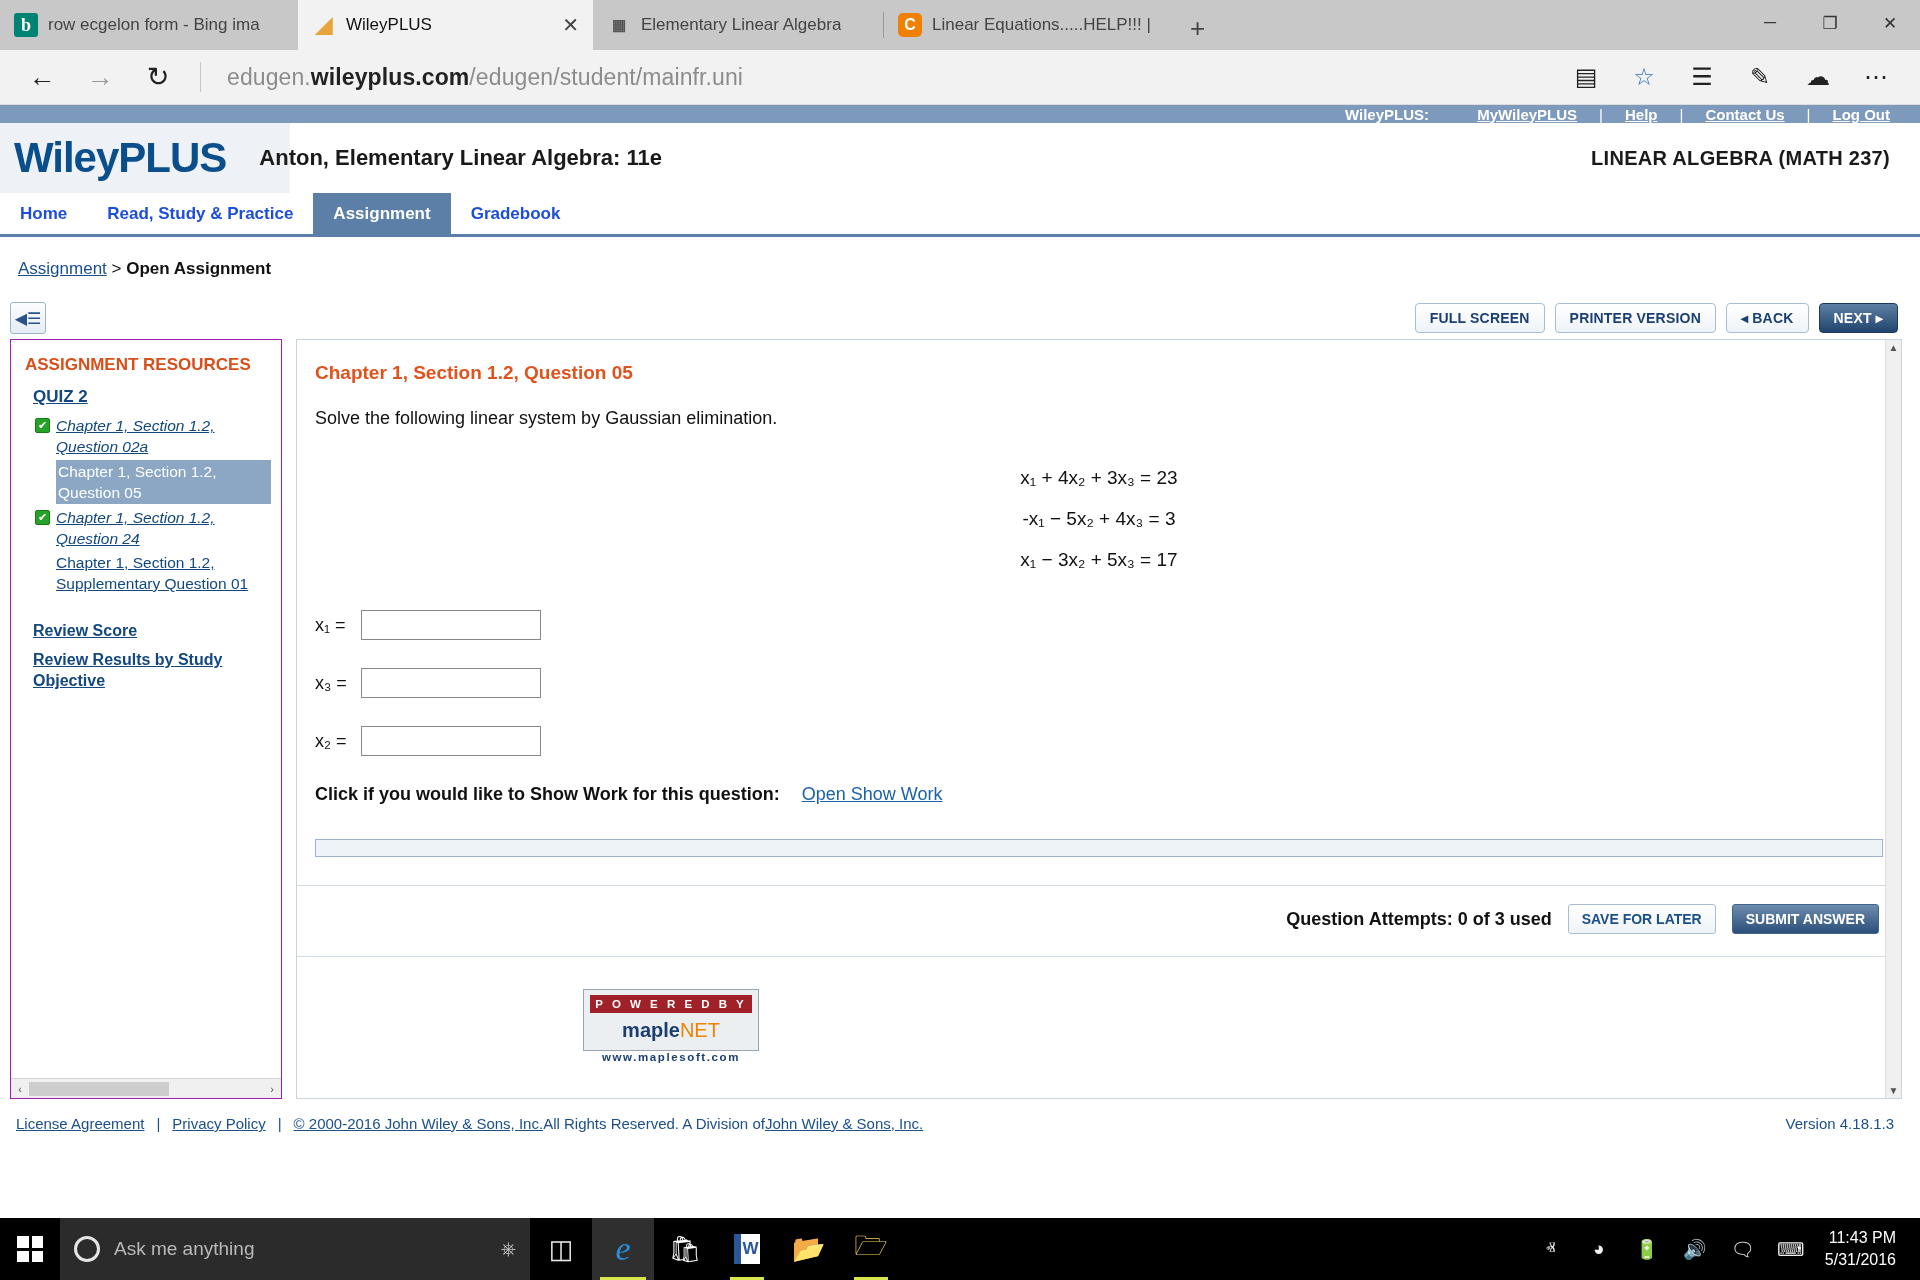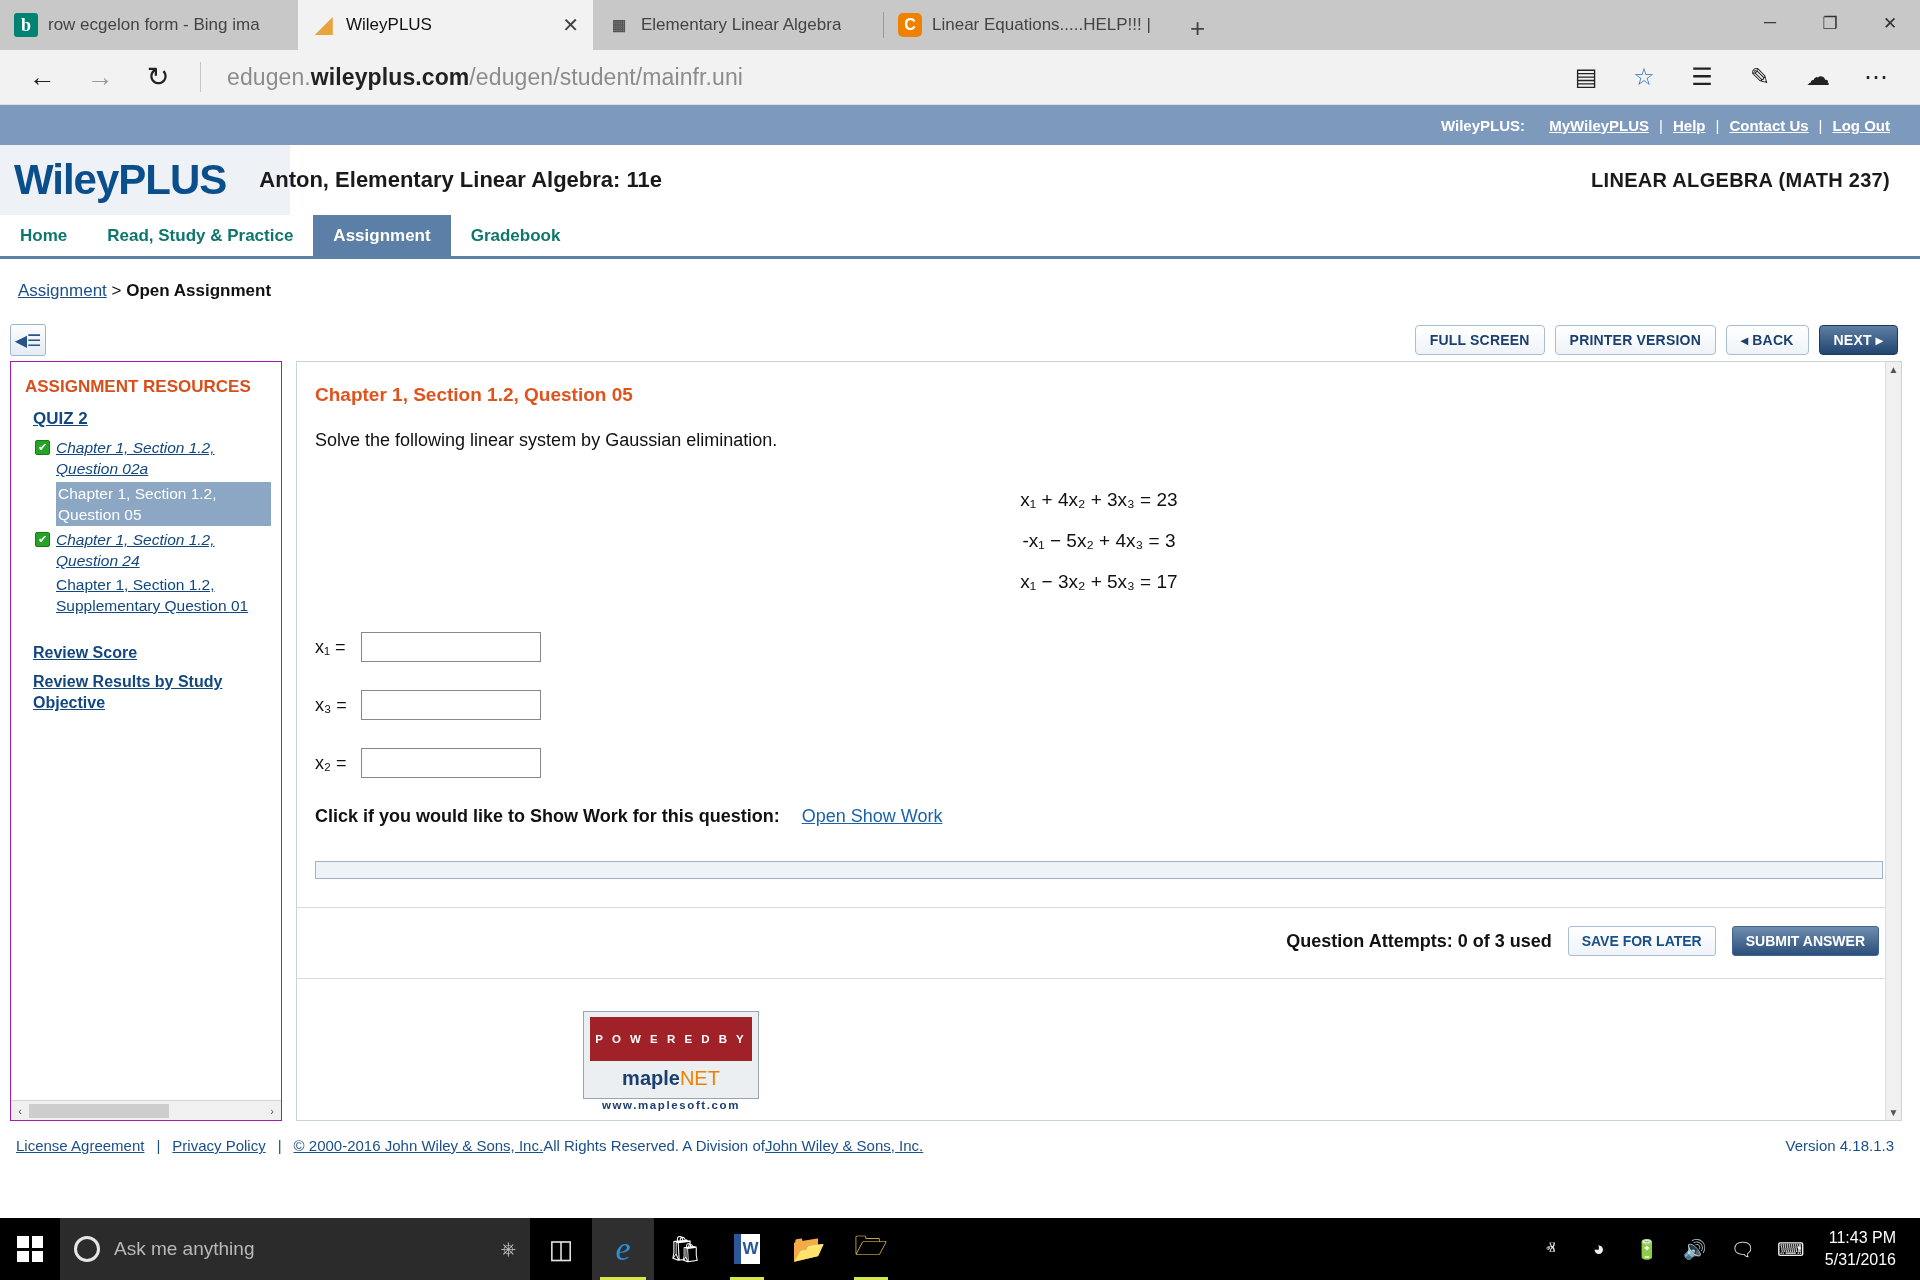--- a/index.html
+++ b/index.html
@@ -58,24 +58,24 @@
   .nav-divider { width: 1px; height: 30px; background: #c6c6c6; margin: 0 10px; }
   .urlbox { flex: 1; font-size: 23px; color: #8c8c8c; padding-left: 10px; letter-spacing: .1px; }
   .urlbox b { color: #222; font-weight: 700; }
   .nav-right { display: flex; align-items: center; gap: 2px; }
   .nav-right .navbtn { width: 56px; font-size: 24px; }
 
   
   .page { width: 1920px; background: #fff; }
 
   .topbar {
-    height: 40px; background: #7d9abd;
+    height: 18px; background: #7d9abd;
     display: flex; align-items: center; justify-content: flex-end;
     padding-right: 30px; color: #fff;
-    font-size: 15px; font-weight: bold;
+    font-size: 15px; font-weight: bold; gap: 12px;
   }
   .topbar a { color: #fff; text-decoration: underline; }
   .topbar .sep { margin: 0 10px; font-weight: normal; }
 
   .brandbar {
     height: 70px; display: flex; align-items: center; position: relative;
     background: linear-gradient(to bottom, #ffffff 0%, #ffffff 100%);
   }
   .brandbar::before {
     content: ""; position: absolute; left: 0; top: 0; width: 290px; height: 70px;
@@ -95,21 +95,21 @@
     margin-left: auto; padding-right: 30px;
     font-size: 20px; font-weight: bold; color: #1a1a1a; letter-spacing: .3px;
   }
 
   .navtabs {
     height: 44px; display: flex; align-items: stretch;
     border-bottom: 3px solid #5b7fa6; background: #fff;
   }
   .navtab {
     display: flex; align-items: center; padding: 0 20px;
-    font-size: 17px; font-weight: bold; color: #0f766e;
+    font-size: 17px; font-weight: bold; color: #1d4ed8;
   }
   .navtab.sel { background: #5b7fa6; color: #ffffff; }
 
   .breadcrumb {
     padding: 22px 0 18px 18px; font-size: 17px; color: #111;
   }
   .breadcrumb a { color: #1b4f8a; text-decoration: underline; }
   .breadcrumb b { font-weight: bold; }
 
   .toolbar {
@@ -238,21 +238,21 @@
   .hr-sep2 { margin: 22px 0 0 0; border-top: 1px solid #d3dbe3; }
 
   .maple {
     margin: 32px 0 0 286px; width: 176px;
   }
   .maple-box {
     border: 1px solid #9aa4ae; background: #eceff1; padding: 5px 6px 4px 6px;
   }
   .maple-top {
     background: #a02128; color: #fff; font-size: 11.5px; font-weight: bold;
-    letter-spacing: 3px; text-align: center; padding: 16px 0;
+    letter-spacing: 3px; text-align: center; padding: 3px 0;
   }
   .maple-name {
     text-align: center; padding: 6px 0 4px 0;
     font-size: 20px; font-weight: bold; font-family: "Liberation Sans", sans-serif;
   }
   .maple-name .m1 { color: #1b3e6f; }
   .maple-name .m2 { color: #f08000; font-weight: normal; }
   .maple-url {
     text-align: center; font-size: 11.5px; letter-spacing: 1.6px;
     color: #1b3e6f; font-weight: bold; 

